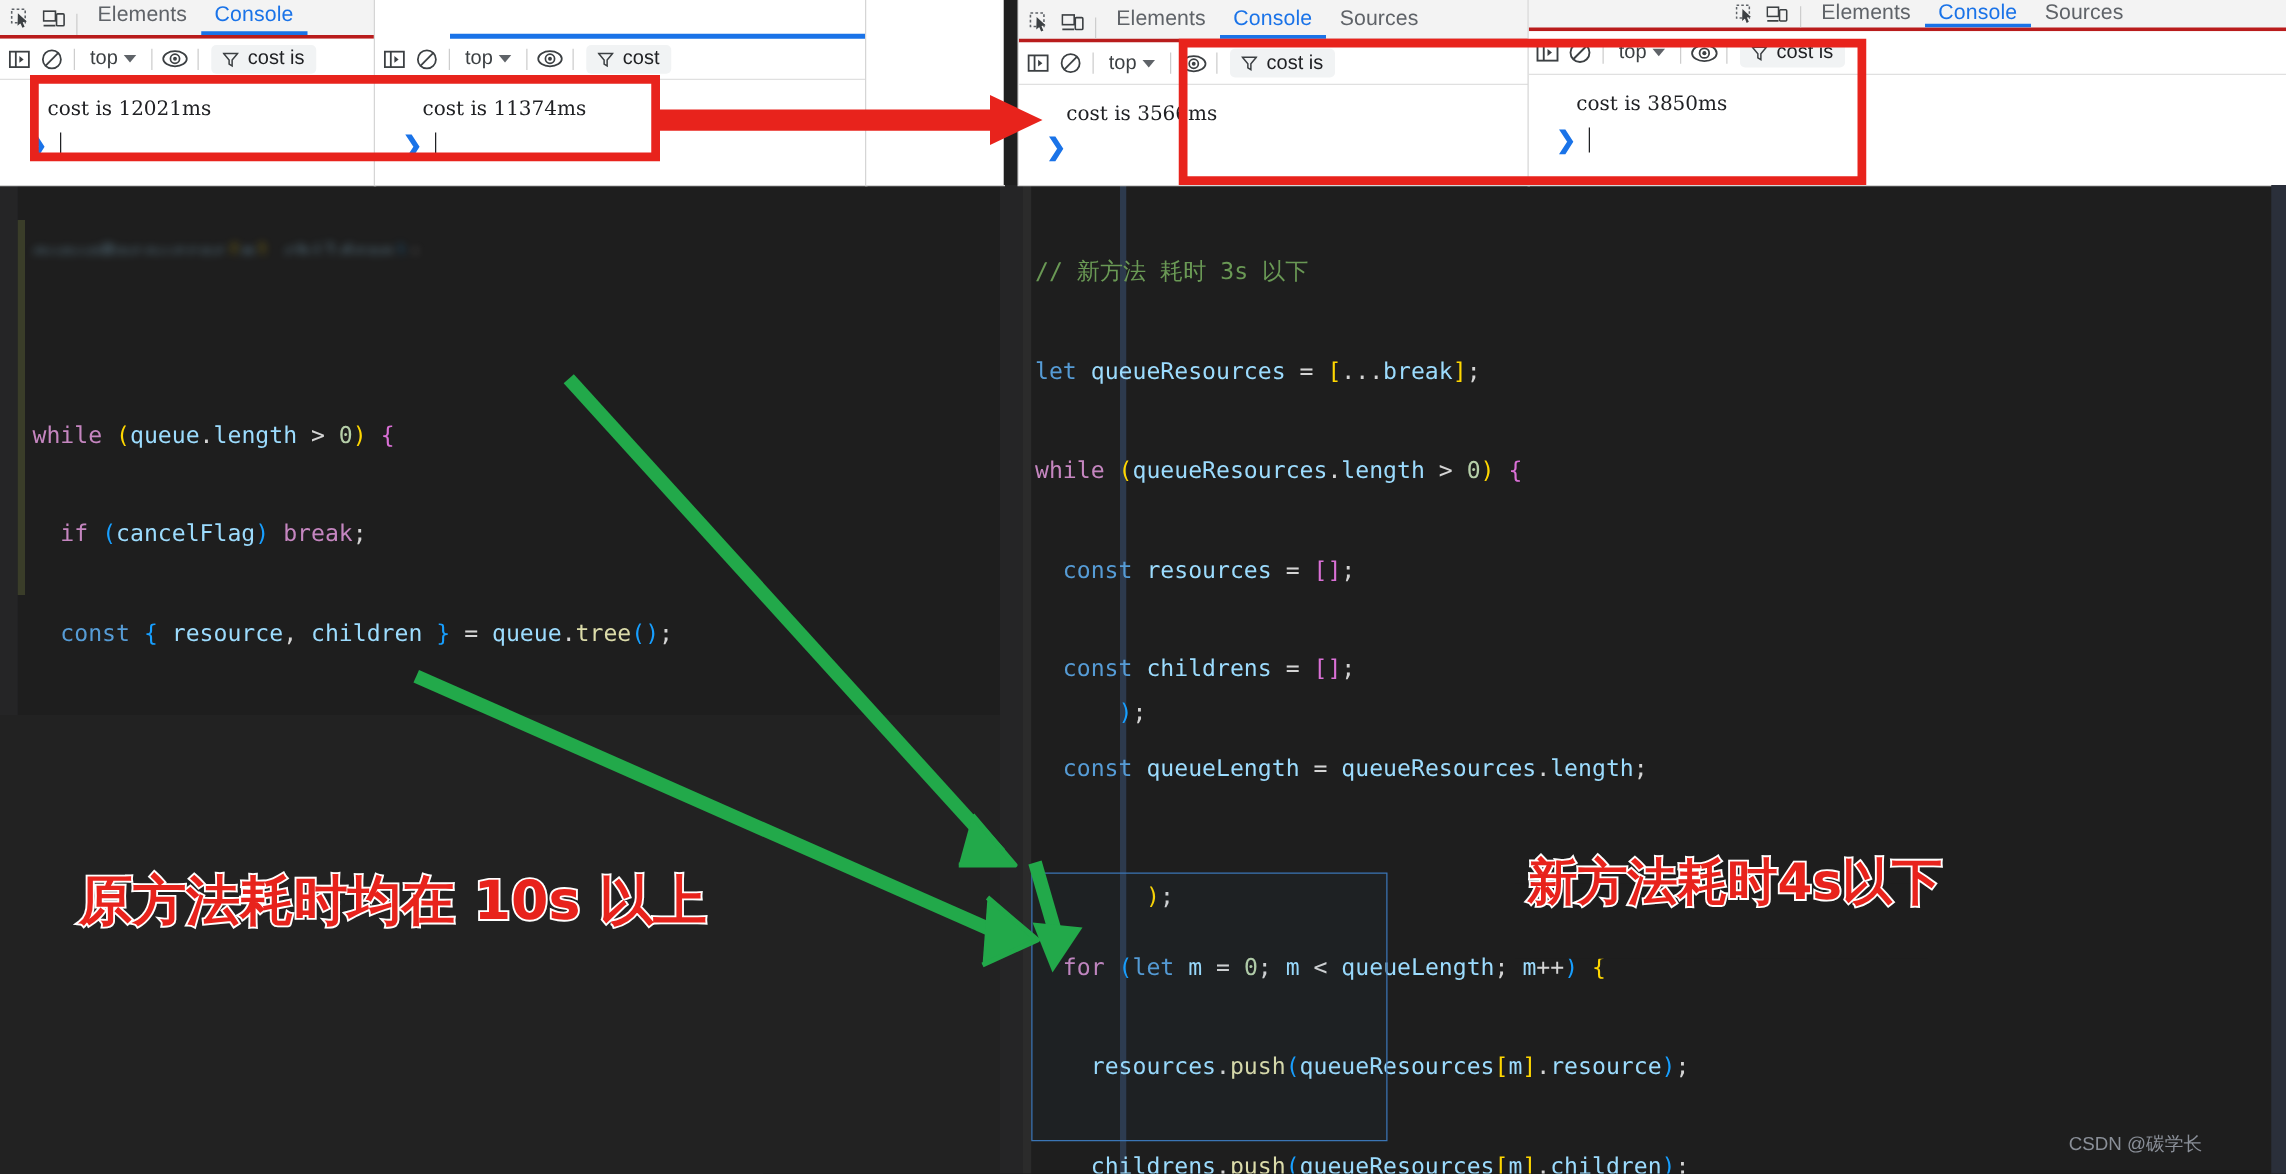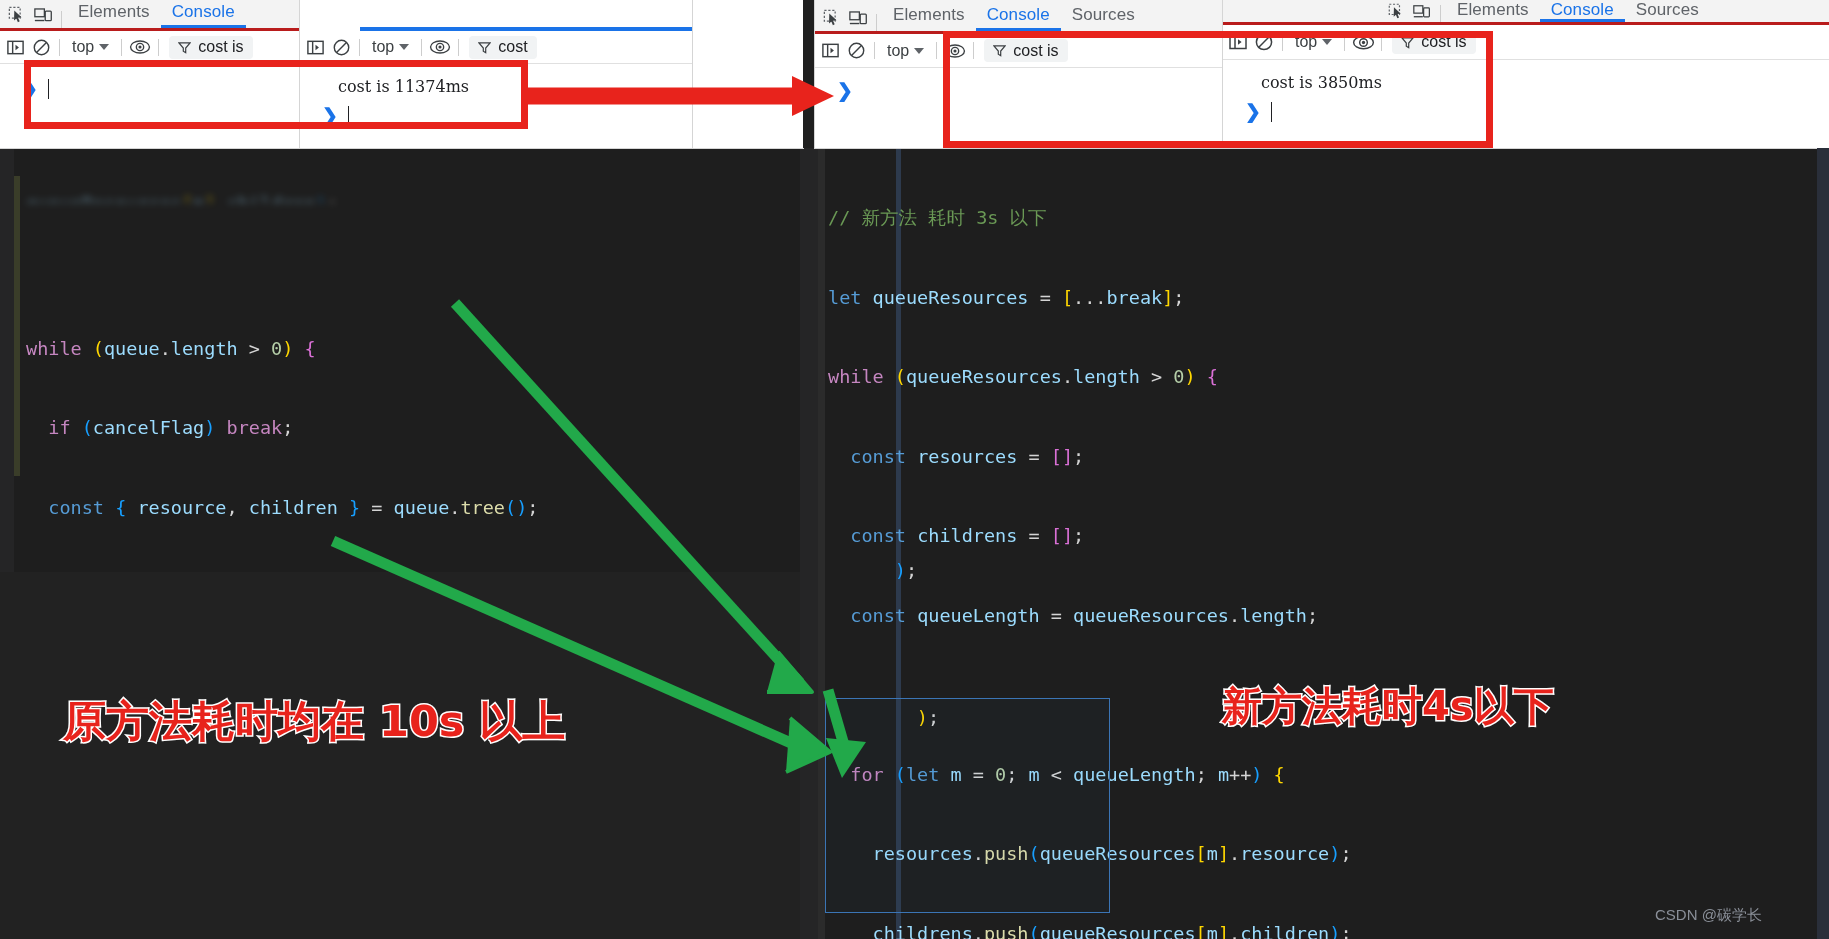--- a/index.html
+++ b/index.html
@@ -251,20 +251,21 @@
       </span>
       <span class="dt-sep"></span>
       <span class="dt-filter">
         <svg width="13" height="13" viewBox="0 0 14 14">
           <path d="M1 2 L13 2 L8.3 7.6 L8.3 12.6 L5.7 11 L5.7 7.6 Z" fill="none" stroke="#3c4043" stroke-width="1.3"></path>
         </svg>
         <span>cost is</span>
       </span>
     </div>
     <div class="dt-console-body" style="height:84px;">
+      <div class="console-msg">cost is 12021ms</div>
       <div class="console-prompt">
         <span class="prompt-chevron">❯</span>
         <span class="prompt-caret"></span>
       </div>
     </div>
   </div>
 
   <div class="abs devtools" style="left:300px; top:0; width:393px; height:148px; box-shadow:0 0 0 1px #d5d5d5;">
     <div class="abs" style="left:60px; top:27px; width:333px; height:4px; background:#1a73e8;"></div>
     <div class="dt-toolbar" style="margin-top:31px;">
@@ -363,20 +364,21 @@
       </span>
       <span class="dt-sep"></span>
       <span class="dt-filter">
         <svg width="13" height="13" viewBox="0 0 14 14">
           <path d="M1 2 L13 2 L8.3 7.6 L8.3 12.6 L5.7 11 L5.7 7.6 Z" fill="none" stroke="#3c4043" stroke-width="1.3"></path>
         </svg>
         <span>cost is</span>
       </span>
     </div>
     <div class="dt-console-body" style="height:80px;">
+      <div class="console-msg">cost is 3566ms</div>
       <div class="console-prompt" style="padding-top:2px;">
         <span class="prompt-chevron">❯</span>
       </div>
     </div>
   </div>
 
   <div class="abs devtools" style="left:1223px; top:0; width:606px; height:148px; box-shadow:0 0 0 1px #d5d5d5;">
     <div class="dt-tabbar" style="height:25px; padding-left:160px; overflow:hidden;">
       <span class="dt-icon-btn" style="height:22px;">
         <svg width="17" height="17" viewBox="0 0 20 20">

